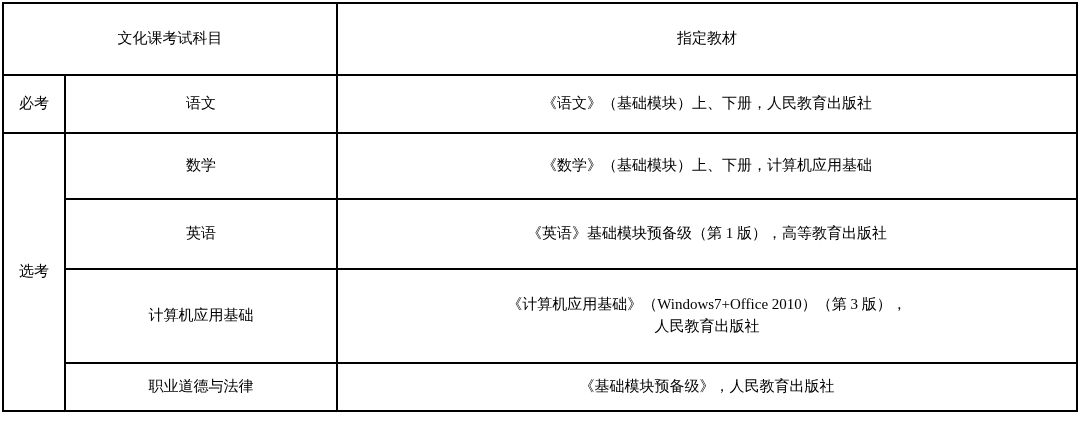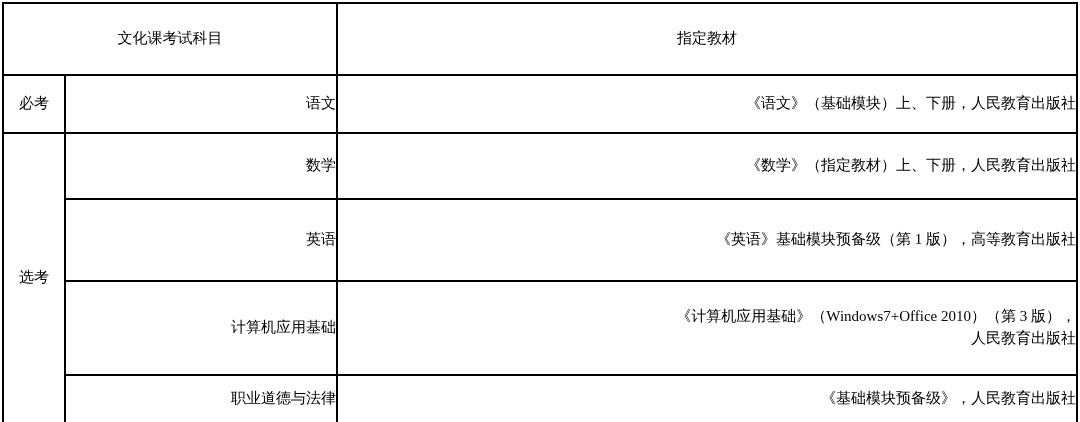--- a/index.html
+++ b/index.html
@@ -32,34 +32,34 @@
     vertical-align: middle;
     font-size: 15px;
     line-height: 1.45;
   }
   
   col.c-cat { width: 62px; }
   col.c-sub { width: 272px; }
   col.c-book { width: 740px; }
 
   .cell-center {
-    text-align: right;
+    text-align: center;
   }
   .cell-left {
-    text-align: right;
+    text-align: center;
     padding: 4px 8px 4px 10px;
   }
   .hdr {
     text-align: center;
     font-size: 24px;
     height: 70px;
   }
   .row-h1 { height: 58px; }
   .row-h2 { height: 66px; }
-  .row-h3 { height: 82px; }
+  .row-h3 { height: 70px; }
   .row-h4 { height: 94px; }
   .row-h5 { height: 48px; padding-left: 48px; }
 
   .cat-cell {
     text-align: center;
     font-size: 23px;
   }
   .book-text {
     display: block;
     font-family: Liberation Serif, serif;
@@ -84,21 +84,21 @@
 
       <tr class="row-h1">
         <td class="cat-cell">必考</td>
         <td class="cell-center">语文</td>
         <td class="cell-left">《语文》（基础模块）上、下册，人民教育出版社</td>
       </tr>
 
       <tr class="row-h2">
         <td class="cat-cell" rowspan="4">选考</td>
         <td class="cell-center">数学</td>
-        <td class="cell-left">《数学》（指定教材）上、下册，人民教育出版社</td>
+        <td class="cell-left">《数学》（基础模块）上、下册，计算机应用基础</td>
       </tr>
 
       <tr class="row-h3">
         <td class="cell-center">英语</td>
         <td class="cell-left">《英语》基础模块预备级（第 1 版），高等教育出版社</td>
       </tr>
 
       <tr class="row-h4">
         <td class="cell-center">计算机应用基础</td>
         <td class="cell-left">

